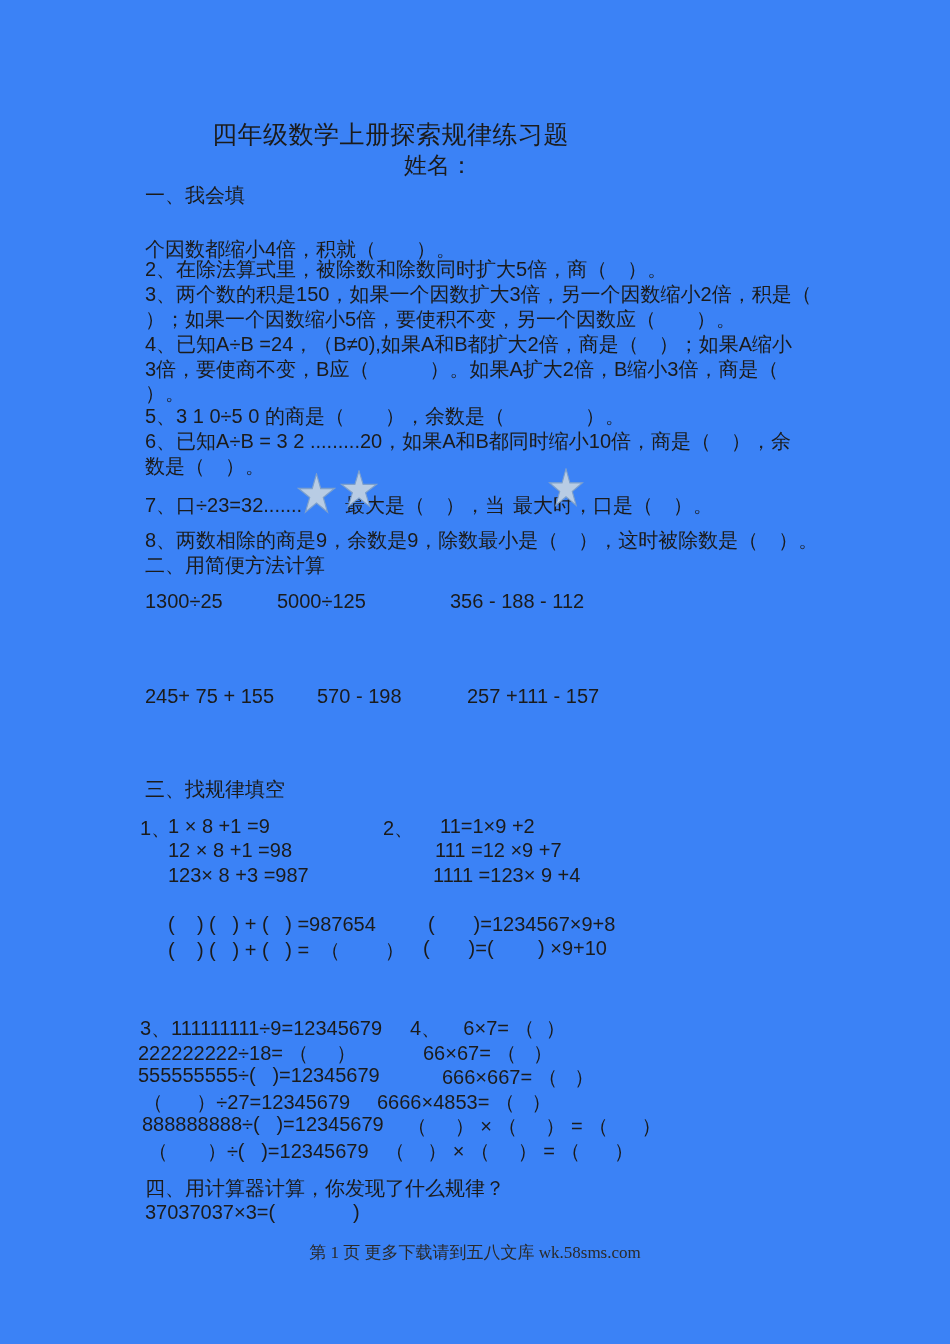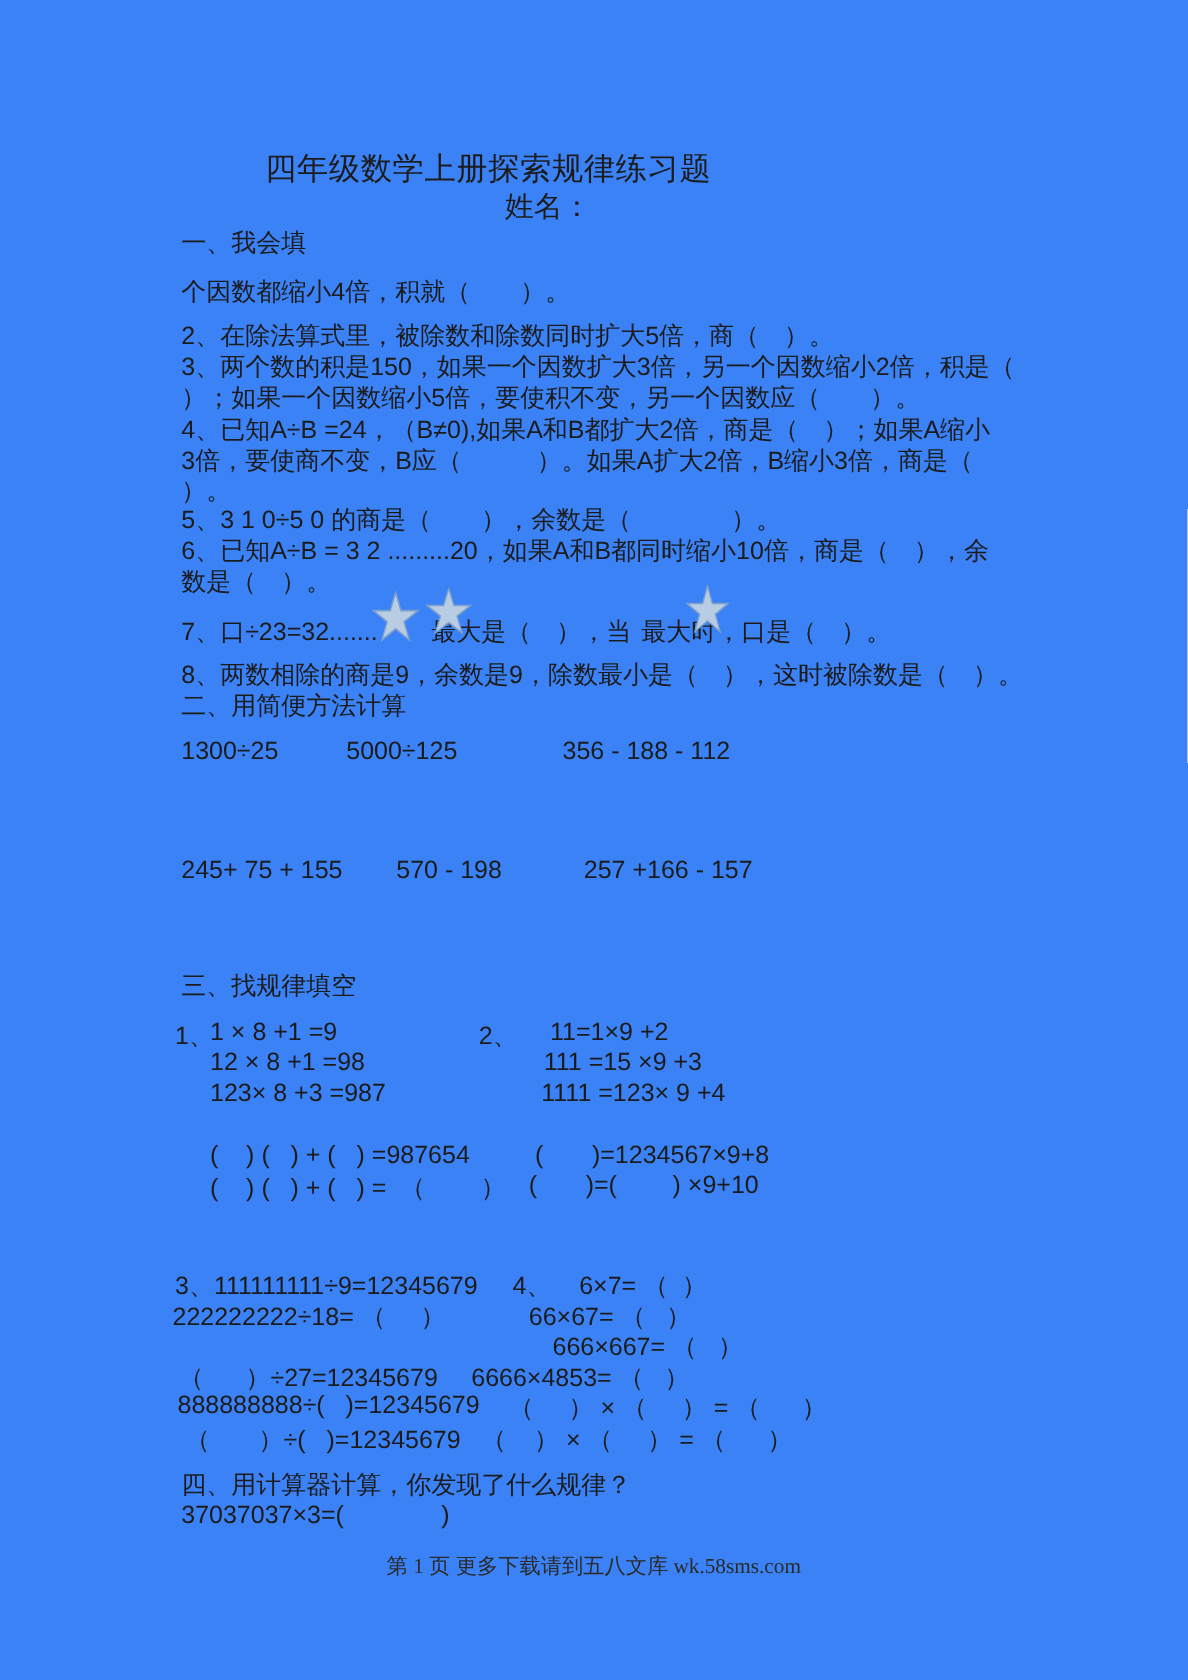--- a/index.html
+++ b/index.html
@@ -38,21 +38,21 @@
 </style>
 </head>
 <body>
 
 <div class="page">
 
   <div class="title">四年级数学上册探索规律练习题</div>
   <div class="name-line">姓名：</div>
 
   <div class="ln" style="top:183px">一、我会填</div>
-  <div class="ln" style="top:222px">个因数都缩小4倍，积就（　　）。</div>
+  <div class="ln" style="top:237px">个因数都缩小4倍，积就（　　）。</div>
   <div class="ln" style="top:257px">2、在除法算式里，被除数和除数同时扩大5倍，商（　）。</div>
   <div class="ln" style="top:282px">3、两个数的积是150，如果一个因数扩大3倍，另一个因数缩小2倍，积是（</div>
   <div class="ln" style="top:307px">）；如果一个因数缩小5倍，要使积不变，另一个因数应（　　）。</div>
   <div class="ln" style="top:332px">4、已知A÷B =24，（B≠0),如果A和B都扩大2倍，商是（　）；如果A缩小</div>
   <div class="ln" style="top:357px">3倍，要使商不变，B应（　　　）。如果A扩大2倍，B缩小3倍，商是（</div>
   <div class="ln" style="top:381px">）。</div>
   <div class="ln" style="top:404px">5、3 1 0÷5 0 的商是（　　），余数是（　　　　）。</div>
   <div class="ln" style="top:429px">6、已知A÷B = 3 2 .........20，如果A和B都同时缩小10倍，商是（　），余</div>
   <div class="ln" style="top:454px">数是（　）。</div>
 
@@ -66,34 +66,34 @@
 
   <div class="ln" style="top:553px">二、用简便方法计算</div>
   <div class="row" style="top:577px">
     <span class="seg" style="left:145px">1300÷25</span>
     <span class="seg" style="left:277px">5000÷125</span>
     <span class="seg" style="left:450px">356 - 188 - 112</span>
   </div>
   <div class="row" style="top:672px">
     <span class="seg" style="left:145px">245+ 75 + 155</span>
     <span class="seg" style="left:317px">570 - 198</span>
-    <span class="seg" style="left:467px">257 +166 - 157</span>
+    <span class="seg" style="left:467px">257 +111 - 157</span>
   </div>
 
   <div class="ln" style="top:777px">三、找规律填空</div>
 
   <div class="row" style="top:802px">
     <span class="seg" style="left:140px">1、</span>
     <span class="seg" style="left:168px">1 × 8 +1 =9</span>
     <span class="seg" style="left:383px">2、</span>
     <span class="seg" style="left:440px">11=1×9 +2</span>
   </div>
   <div class="row" style="top:826px">
     <span class="seg" style="left:168px">12 × 8 +1 =98</span>
-    <span class="seg" style="left:435px">111 =15 ×9 +3</span>
+    <span class="seg" style="left:435px">111 =12 ×9 +7</span>
   </div>
   <div class="row" style="top:851px">
     <span class="seg" style="left:168px">123× 8 +3 =987</span>
     <span class="seg" style="left:433px">1111 =123× 9 +4</span>
   </div>
   <div class="row" style="top:900px">
     <span class="seg" style="left:168px">(    ) (   ) + (   ) =987654</span>
     <span class="seg" style="left:428px">(       )=1234567×9+8</span>
   </div>
   <div class="row" style="top:924px">
@@ -103,20 +103,21 @@
 
   <div class="row" style="top:1002px">
     <span class="seg" style="left:140px">3、111111111÷9=12345679</span>
     <span class="seg" style="left:410px">4、    6×7= （  ）</span>
   </div>
   <div class="row" style="top:1027px">
     <span class="seg" style="left:138px">222222222÷18= （     ）</span>
     <span class="seg" style="left:423px">66×67= （   ）</span>
   </div>
   <div class="row" style="top:1051px">
+    <span class="seg" style="left:138px">555555555÷(   )=12345679</span>
     <span class="seg" style="left:442px">666×667= （   ）</span>
   </div>
   <div class="row" style="top:1076px">
     <span class="seg" style="left:143px">（      ）÷27=12345679</span>
     <span class="seg" style="left:377px">6666×4853= （   ）</span>
   </div>
   <div class="row" style="top:1100px">
     <span class="seg" style="left:142px">888888888÷(   )=12345679</span>
     <span class="seg" style="left:407px">（     ） × （     ） = （      ）</span>
   </div>

